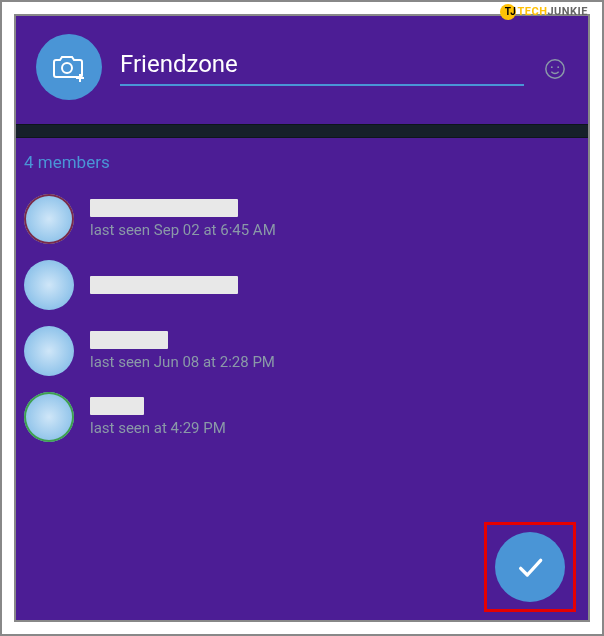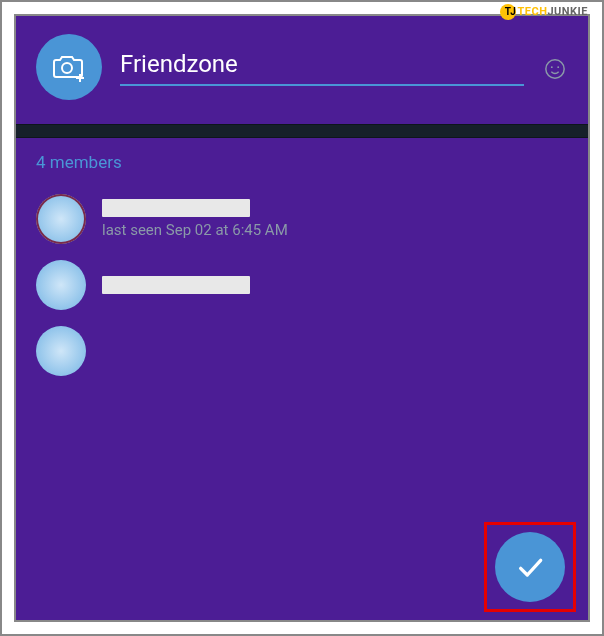--- a/index.html
+++ b/index.html
@@ -9,21 +9,21 @@
 .watermark{position:absolute;top:2px;right:14px;font-size:11px;font-weight:700;letter-spacing:.5px;z-index:10}
 .watermark .badge{display:inline-block;background:#ffc107;color:#000;border-radius:50%;width:16px;height:16px;line-height:16px;text-align:right;font-size:10px;margin-right:1px}
 .watermark .t1{color:#ffc107}.watermark .t2{color:#666}
 .header-row{display:flex;align-items:center;padding:18px 20px 0 20px;gap:18px}
 .camera-btn{width:66px;height:66px;border-radius:50%;background:#4a95d6;display:flex;align-items:center;justify-content:center;flex-shrink:0;cursor:pointer}
 .name-wrap{flex:1;position:relative}
 .group-name-input{width:100%;background:transparent;border:none;border-bottom:2px solid #4a95d6;color:#fff;font-size:24px;padding:2px 0 6px 0;outline:none;font-family:inherit}
 .group-name-input::placeholder{color:#8a99a8}
 .emoji-btn{width:26px;height:26px;display:flex;align-items:center;justify-content:center;cursor:pointer;margin-top:4px}
 .divider{height:14px;background:#16202a;margin-top:24px;border-top:1px solid #0e151d;border-bottom:1px solid #0e151d}
-.members-section{padding:14px 20px 0 20px}
+.members-section{padding:14px 20px 0 8px}
 .members-title{color:#4a95d6;font-size:17px;margin-bottom:14px}
 .member-row{display:flex;align-items:center;gap:16px;padding:8px 0}
 .avatar{width:50px;height:50px;border-radius:50%;background:radial-gradient(circle at 50% 50%,#cfe6f8 0%,#8fc3ea 70%,#6fb1e2 100%);flex-shrink:0}
 .avatar.ring-pink{box-shadow:0 0 0 2px #7a2a4a inset}
 .avatar.ring-green{box-shadow:0 0 0 2px #3fa04f inset}
 .member-text{display:flex;flex-direction:column;gap:4px}
 .name-block{height:18px;background:#e8e8e8;border-radius:1px}
 .w1{width:148px}.w2{width:148px}.w3{width:78px}.w4{width:54px}
 .status{color:#8a99a8;font-size:15px}
 .fab-wrap{position:absolute;right:12px;bottom:8px;width:92px;height:90px;border:3px solid #e60000;display:flex;align-items:center;justify-content:center}
@@ -75,22 +75,33 @@
 
       <div class="member-row">
         <div class="avatar"></div>
         <div class="member-text">
           <div class="name-block w2"></div>
         </div>
       </div>
 
       <div class="member-row">
         <div class="avatar"></div>
+        <div class="member-text">
+          <div class="name-block w3"></div>
+          <div class="status">last seen Jun 08 at 2:28 PM</div>
+        </div>
       </div>
 
+      <div class="member-row">
+        <div class="avatar ring-green"></div>
+        <div class="member-text">
+          <div class="name-block w4"></div>
+          <div class="status">last seen at 4:29 PM</div>
+        </div>
+      </div>
     </div>
 
     <div class="fab-wrap">
       <div class="fab">
         <svg width="32" height="32" viewBox="0 0 24 24" fill="none" stroke="#fff" stroke-width="2.5" stroke-linecap="round" stroke-linejoin="round">
           <polyline points="5 13 10 18 20 7"></polyline>
         </svg>
       </div>
     </div>
 

